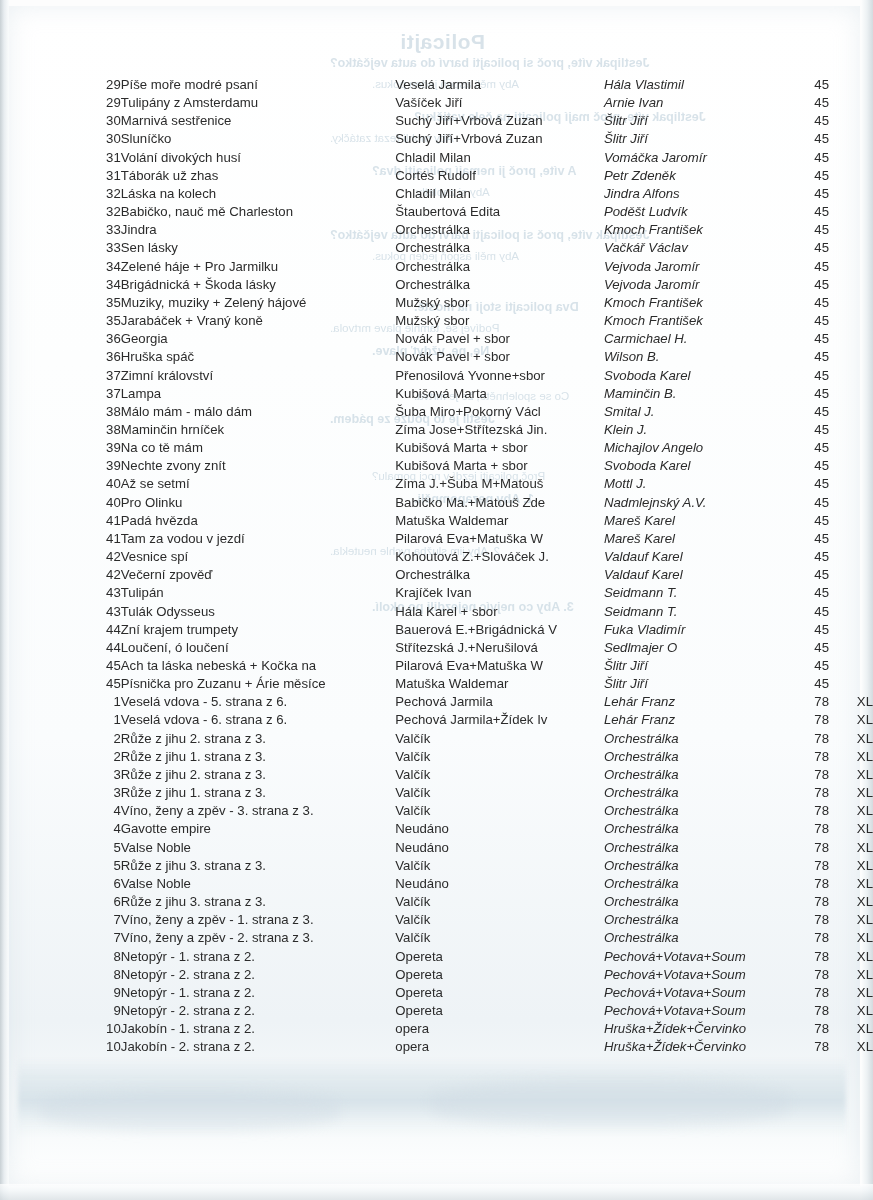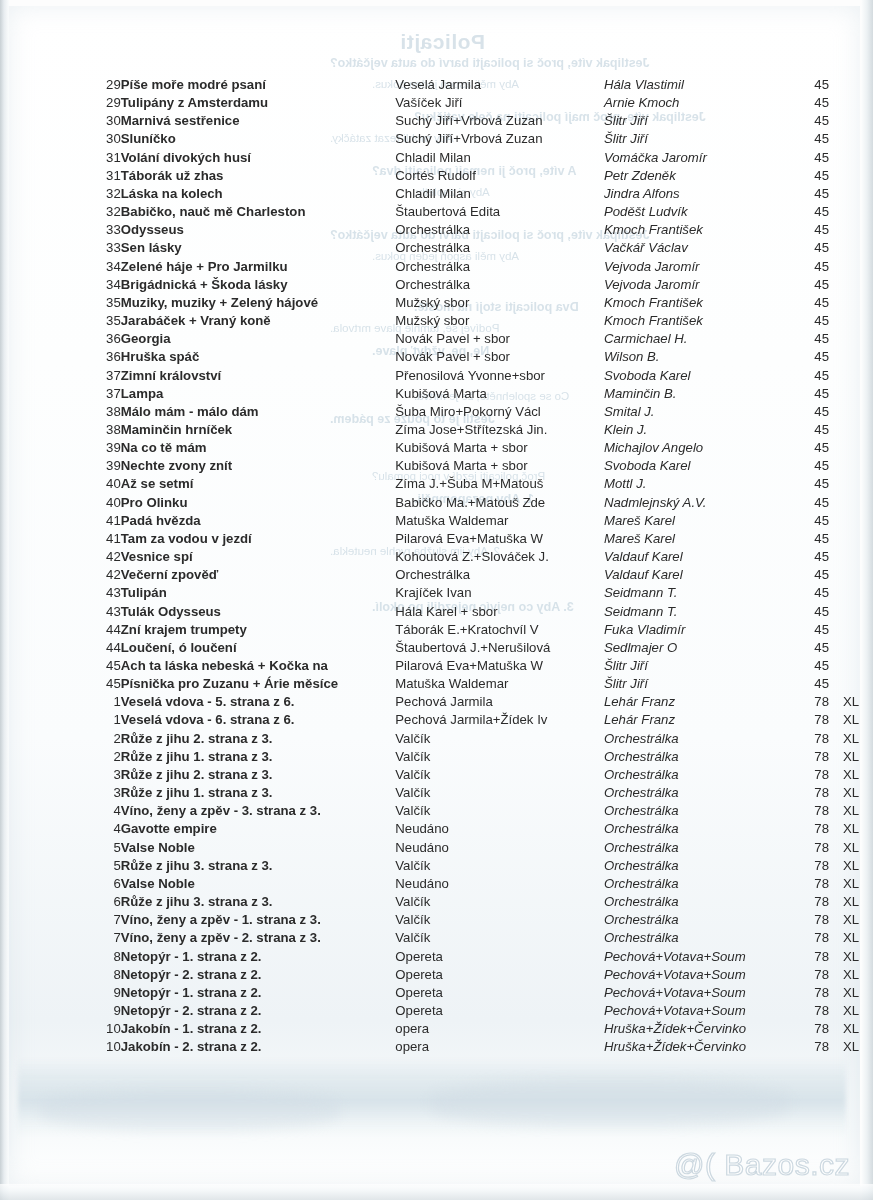--- a/index.html
+++ b/index.html
@@ -134,36 +134,35 @@
     font-family: "Liberation Sans", sans-serif;
   }
   td.c-num {
     width: 110px;
     text-align: right;
     padding-right: 0px;
   }
   td.c-title {
     width: 250px;
     padding-left: 12px;
-    font-weight: bold;
   }
   td.c-performer {
     width: 190px;
   }
   td.c-author {
     width: 163px;
     font-style: italic;
   }
   td.c-rpm {
     width: 42px;
     text-align: right;
   }
   td.c-size {
     width: 40px;
-    text-align: center;
+    text-align: right;
     padding-left: 7px;
   }
 </style>
 </head>
 <body>
 
 <div id="page">
 
   <div class="paper"></div>
   <div class="paper-edge-l"></div>
@@ -202,21 +201,21 @@
           <td class="c-title">Píše moře modré psaní</td>
           <td class="c-performer">Veselá Jarmila</td>
           <td class="c-author">Hála Vlastimil</td>
           <td class="c-rpm">45</td>
           <td class="c-size"></td>
         </tr>
         <tr>
           <td class="c-num">29</td>
           <td class="c-title">Tulipány z Amsterdamu</td>
           <td class="c-performer">Vašíček Jiří</td>
-          <td class="c-author">Arnie Kmoch</td>
+          <td class="c-author">Arnie Ivan</td>
           <td class="c-rpm">45</td>
           <td class="c-size"></td>
         </tr>
         <tr>
           <td class="c-num">30</td>
           <td class="c-title">Marnivá sestřenice</td>
           <td class="c-performer">Suchý Jiří+Vrbová Zuzan</td>
           <td class="c-author">Šlitr Jiří</td>
           <td class="c-rpm">45</td>
           <td class="c-size"></td>
@@ -256,21 +255,21 @@
         <tr>
           <td class="c-num">32</td>
           <td class="c-title">Babičko, nauč mě Charleston</td>
           <td class="c-performer">Štaubertová Edita</td>
           <td class="c-author">Poděšt Ludvík</td>
           <td class="c-rpm">45</td>
           <td class="c-size"></td>
         </tr>
         <tr>
           <td class="c-num">33</td>
-          <td class="c-title">Odysseus</td>
+          <td class="c-title">Jindra</td>
           <td class="c-performer">Orchestrálka</td>
           <td class="c-author">Kmoch František</td>
           <td class="c-rpm">45</td>
           <td class="c-size"></td>
         </tr>
         <tr>
           <td class="c-num">33</td>
           <td class="c-title">Sen lásky</td>
           <td class="c-performer">Orchestrálka</td>
           <td class="c-author">Vačkář Václav</td>
@@ -433,29 +432,29 @@
           <td class="c-num">43</td>
           <td class="c-title">Tulák Odysseus</td>
           <td class="c-performer">Hála Karel + sbor</td>
           <td class="c-author">Seidmann T.</td>
           <td class="c-rpm">45</td>
           <td class="c-size"></td>
         </tr>
         <tr>
           <td class="c-num">44</td>
           <td class="c-title">Zní krajem trumpety</td>
-          <td class="c-performer">Táborák E.+Kratochvíl V</td>
+          <td class="c-performer">Bauerová E.+Brigádnická V</td>
           <td class="c-author">Fuka Vladimír</td>
           <td class="c-rpm">45</td>
           <td class="c-size"></td>
         </tr>
         <tr>
           <td class="c-num">44</td>
           <td class="c-title">Loučení, ó loučení</td>
-          <td class="c-performer">Štaubertová J.+Nerušilová</td>
+          <td class="c-performer">Střítezská J.+Nerušilová</td>
           <td class="c-author">Sedlmajer O</td>
           <td class="c-rpm">45</td>
           <td class="c-size"></td>
         </tr>
         <tr>
           <td class="c-num">45</td>
           <td class="c-title">Ach ta láska nebeská + Kočka na</td>
           <td class="c-performer">Pilarová Eva+Matuška W</td>
           <td class="c-author">Šlitr Jiří</td>
           <td class="c-rpm">45</td>
@@ -625,15 +624,14 @@
           <td class="c-num">10</td>
           <td class="c-title">Jakobín - 2. strana z 2.</td>
           <td class="c-performer">opera</td>
           <td class="c-author">Hruška+Žídek+Červinko</td>
           <td class="c-rpm">78</td>
           <td class="c-size">XL</td>
         </tr>
       </tbody>
   </table>
 
-  <div class="watermark">@( Bazos.cz</div>
 
 </div>
 
 </body></html>

